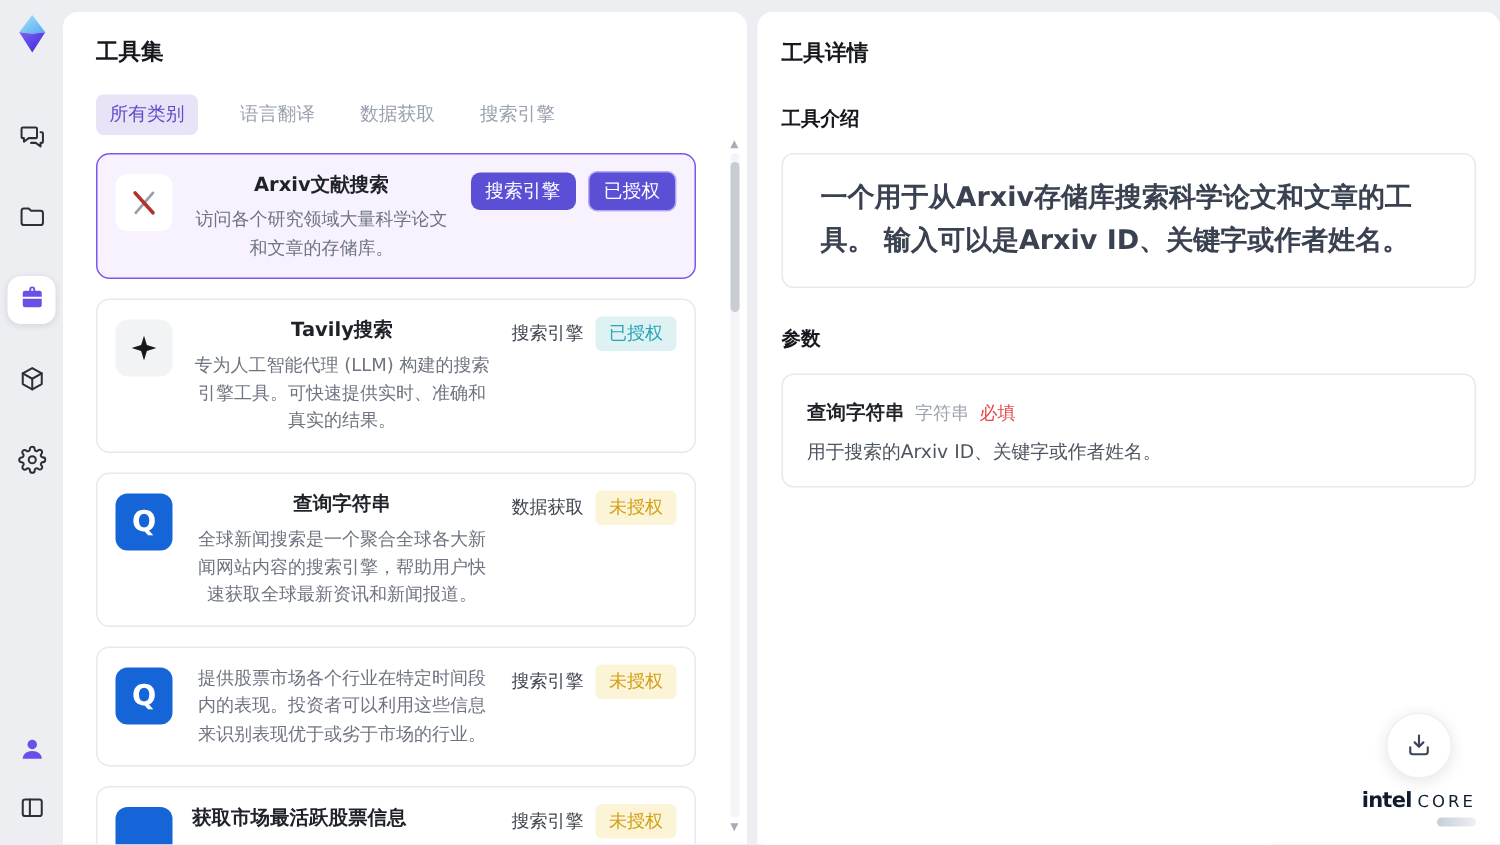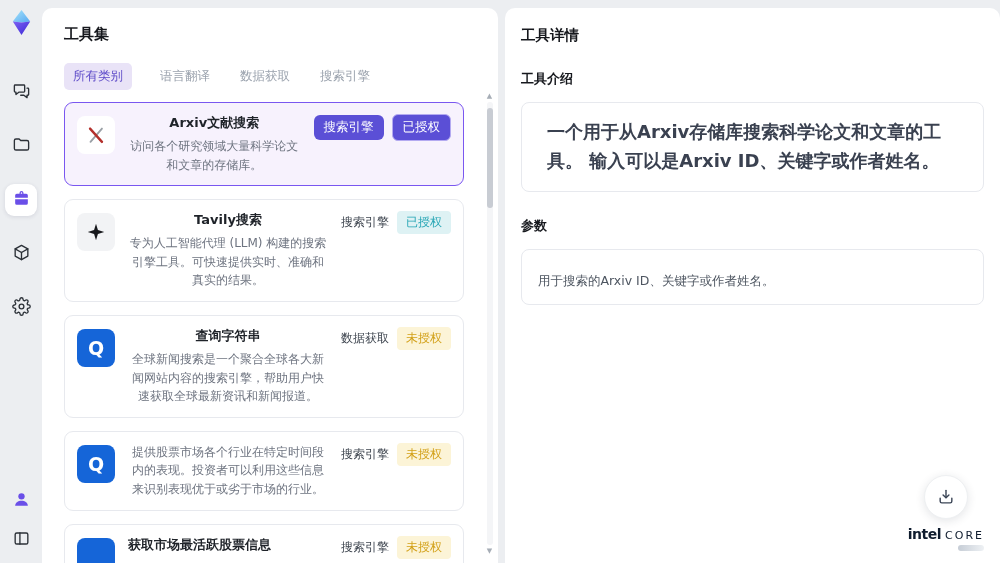--- a/index.html
+++ b/index.html
@@ -238,20 +238,23 @@
         <div class="sb-arrow">▼</div>
       </div>
     </div>
 
     <div class="detail-panel">
       <div class="detail-title">工具详情</div>
       <div class="section-heading">工具介绍</div>
       <div class="info-box">一个用于从Arxiv存储库搜索科学论文和文章的工具。 输入可以是Arxiv ID、关键字或作者姓名。</div>
       <div class="section-heading">参数</div>
       <div class="param-box">
+        <div>
+          <span class="param-name">查询字符串</span><span class="param-type">字符串</span><span class="param-required">必填</span>
+        </div>
         <div class="param-desc">用于搜索的Arxiv ID、关键字或作者姓名。</div>
       </div>
 
       <div class="float-actions">
         <div class="download-btn">
           <svg viewBox="0 0 24 24" fill="none" stroke="currentColor" stroke-width="1.7" stroke-linecap="round" stroke-linejoin="round">
             <path d="M12 4v8.5"></path>
               <path d="M8.5 9.5L12 13l3.5-3.5"></path>
               <path d="M5 13.5v3.5a2 2 0 0 0 2 2h10a2 2 0 0 0 2-2v-3.5"></path>
           </svg>

